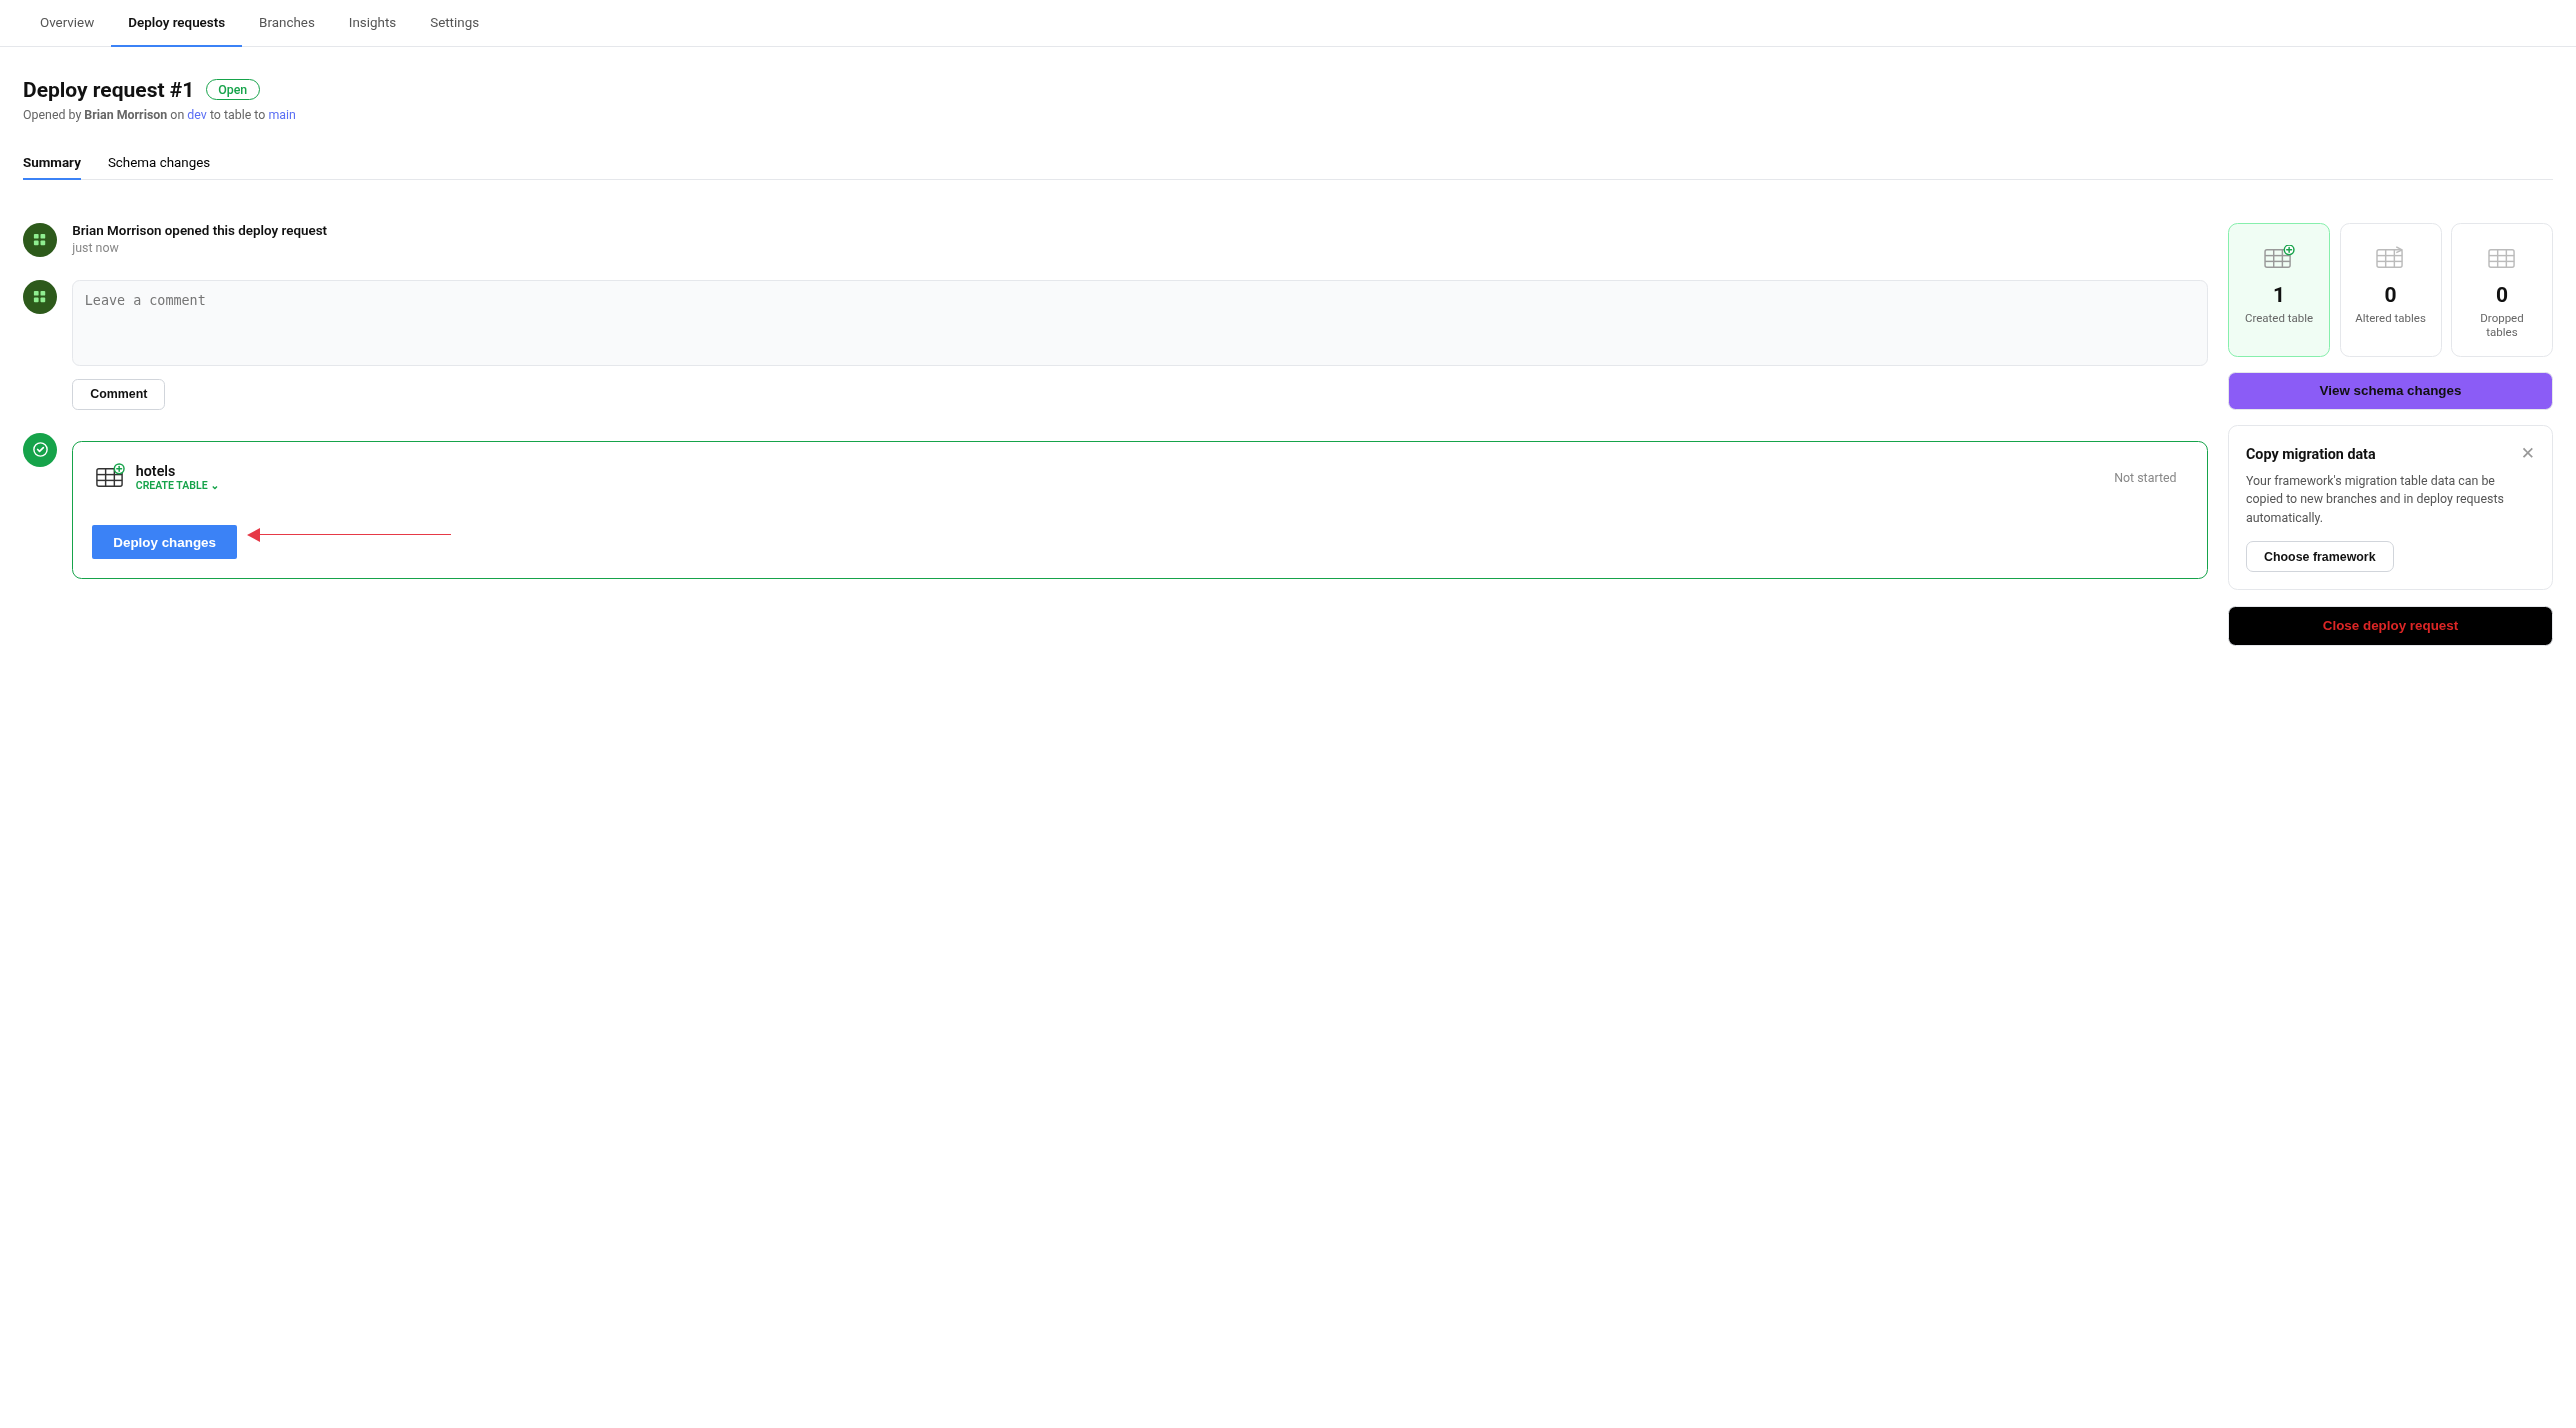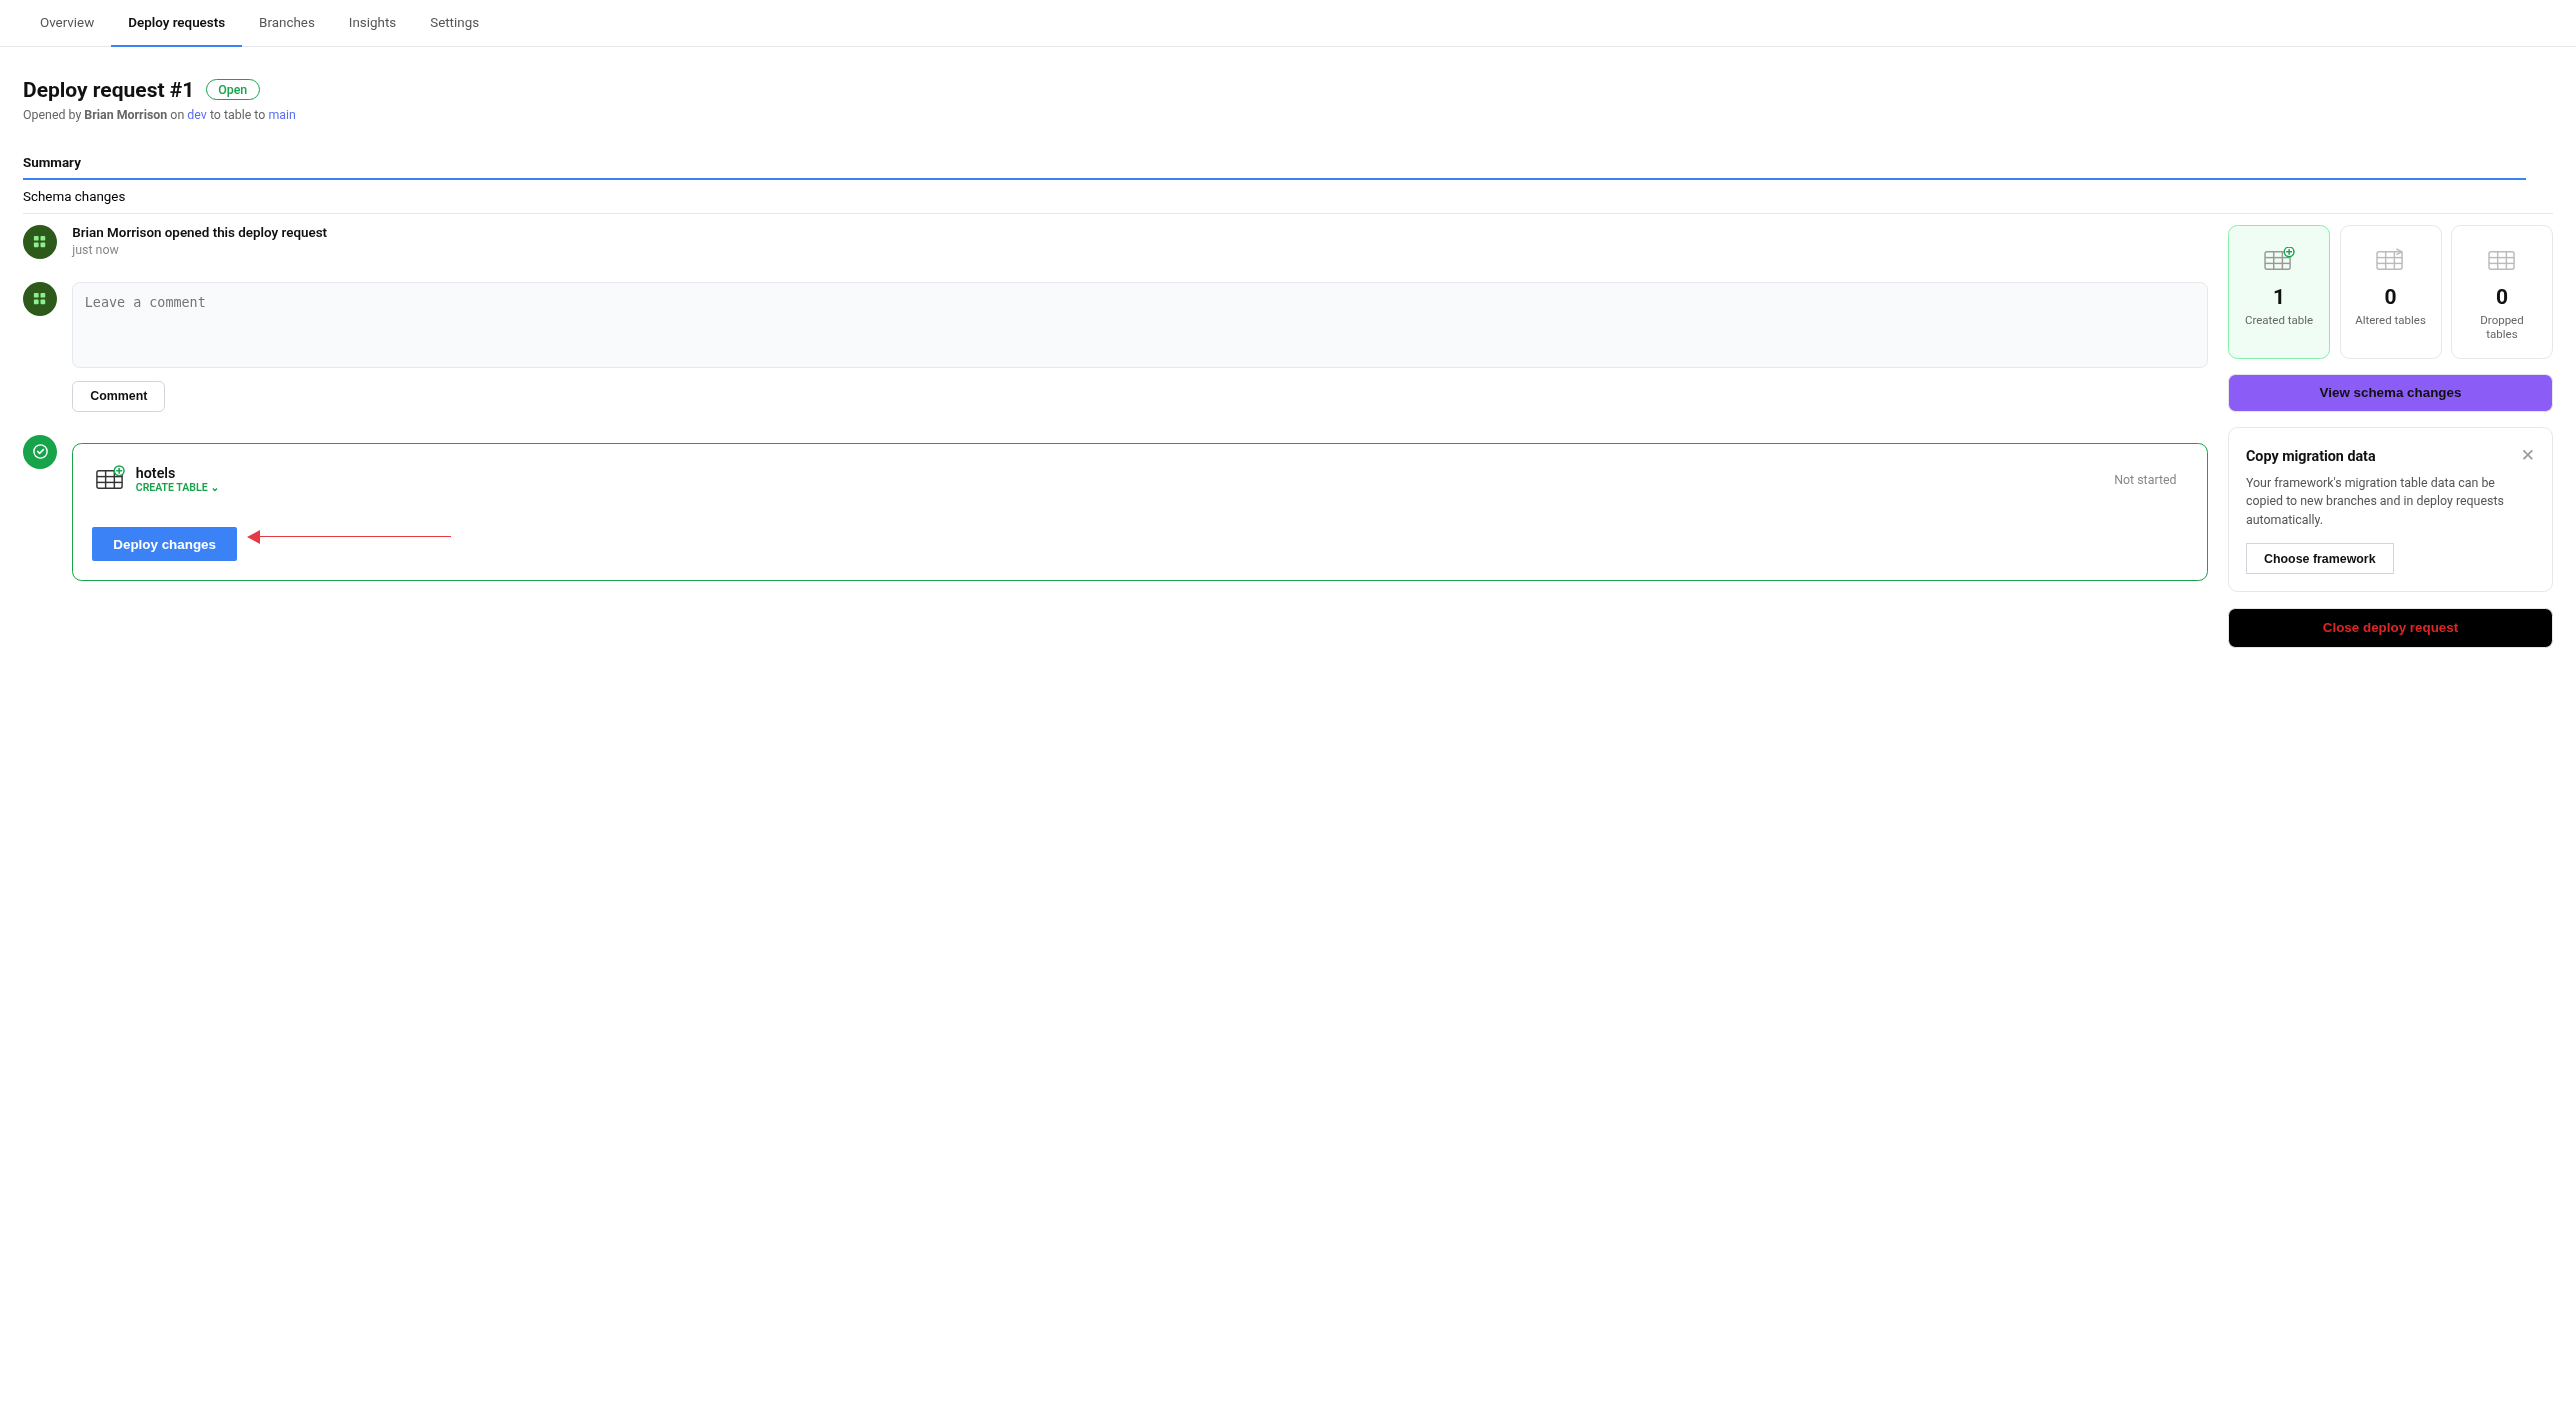--- a/index.html
+++ b/index.html
@@ -16,21 +16,21 @@
 
     
     .page-header { margin-bottom: 23px; }
     .page-header-title { display: flex; align-items: center; gap: 11.5px; margin-bottom: 5.7px; }
     .page-header-title h1 { font-size: 21px; font-weight: 700; color: #111; }
     .badge-open { border: 1.4px solid #16a34a; color: #16a34a; border-radius: 954px; padding: 1.9px 11.5px; font-size: 12.4px; font-weight: 500; }
     .page-header-sub { font-size: 12.4px; color: #666; }
     .page-header-sub a { color: #5b6ff4; text-decoration: none; }
 
     
-    .sub-tabs { display: flex; border-bottom: 1px solid #e5e7eb; margin-bottom: 11px; flex-direction: column; }
+    .sub-tabs { display: flex; border-bottom: 1px solid #e5e7eb; margin-bottom: 43px; }
     .sub-tab { padding: 9.5px 0; margin-right: 27px; cursor: pointer; font-size: 13.4px; color: #000000; position: relative; }
     .sub-tab.active { color: #111; font-weight: 700; }
     .sub-tab.active::after { content: ''; position: absolute; bottom: -1px; left: 0; right: 0; height: 1.9px; background: #3b82f6; }
 
     
     .content-area { display: flex; gap: 20px; }
     .left-col { flex: 1; min-width: 0; }
     .right-col { width: 325px; flex-shrink: 0; }
 
     
@@ -76,21 +76,21 @@
 
     
     .view-schema-btn { display: block; width: 100%; padding: 10.5px; border: 1.4px solid #e5e7eb; border-radius: 7.6px; background: #8b5cf6; font-size: 13.4px; font-weight: 600; cursor: pointer; text-align: center; margin-bottom: 15.3px; color: #111; }
 
     
     .migration-card { border: 1.4px solid #e5e7eb; border-radius: 9.5px; padding: 17px; margin-bottom: 15.3px; }
     .migration-card-header { display: flex; justify-content: space-between; align-items: center; margin-bottom: 7.6px; }
     .migration-card-title { font-size: 14.3px; font-weight: 700; color: #111; }
     .close-x { cursor: pointer; color: #999; font-size: 17px; background: none; border: none; }
     .migration-card-text { font-size: 12.4px; color: #555; margin-bottom: 13.4px; line-height: 1.5; }
-    .choose-fw-btn { padding: 7.6px 17px; border: 1.4px solid #d1d5db; border-radius: 0; background: #fff; font-size: 12.4px; font-weight: 600; cursor: pointer; color: #111; }
+    .choose-fw-btn { padding: 7.6px 17px; border: 1.4px solid #d1d5db; border-radius: 7px; background: #fff; font-size: 12.4px; font-weight: 600; cursor: pointer; color: #111; }
 
     
     .close-deploy-btn { display: block; width: 100%; padding: 11.5px; border: 1.4px solid #e5e7eb; border-radius: 7.6px; background: #000000; font-size: 13.4px; font-weight: 600; cursor: pointer; text-align: center; color: #dc2626; }
 
     
     svg { display: block; }
   </style>
 </head>
 <body>
 

